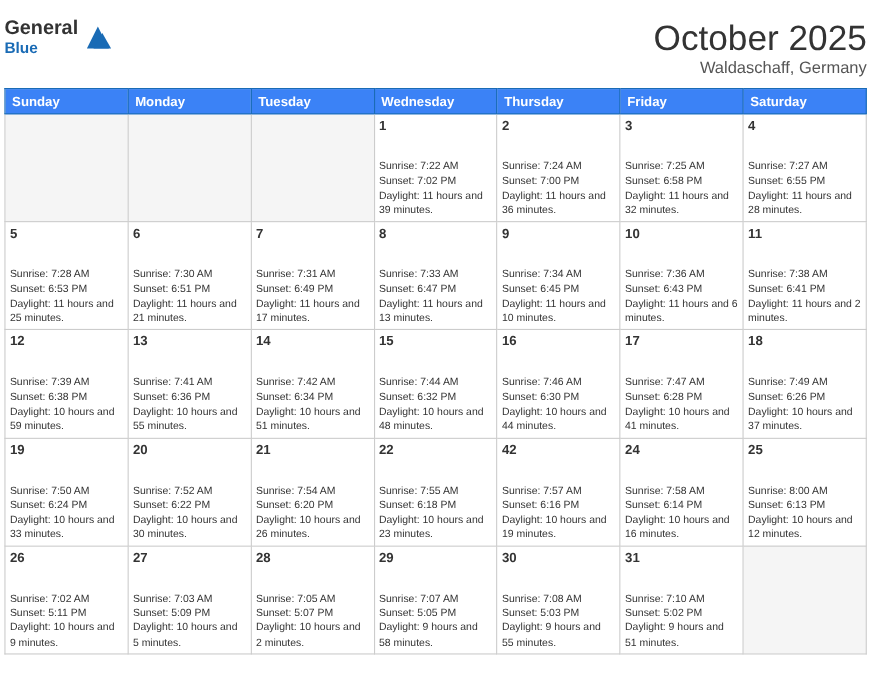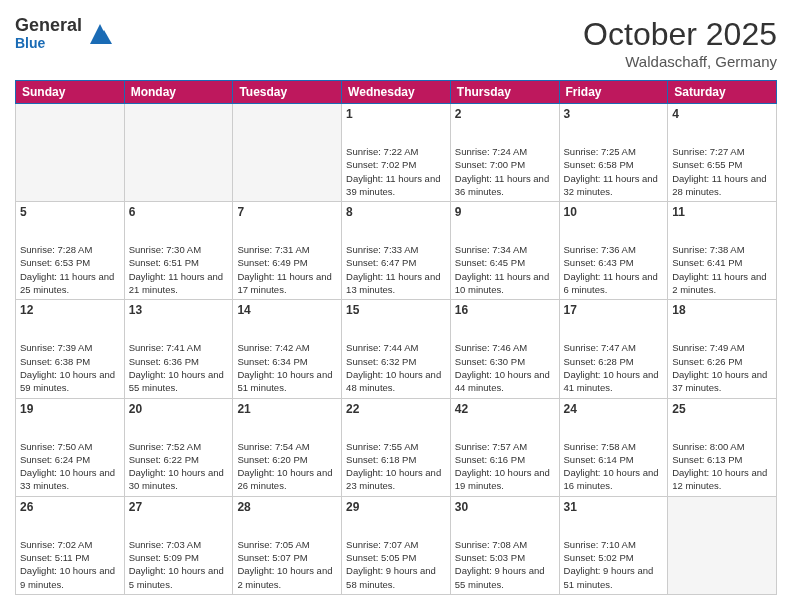--- a/index.html
+++ b/index.html
@@ -6,21 +6,21 @@
     body {
       width: 792px;
       height: 612px;
       font-family: Arial, sans-serif;
       background: #fff;
       overflow: hidden;
     }
     .page {
       width: 792px;
       height: 612px;
-      padding: 16px 15px;
+      padding: 16px 4px;
     }
     .header {
       display: flex;
       justify-content: space-between;
       align-items: flex-start;
       margin-bottom: 10px;
     }
     .logo {
       display: flex;
       align-items: center;
@@ -56,21 +56,21 @@
     .location {
       font-size: 15px;
       color: #555;
     }
     .calendar {
       width: 100%;
       border-collapse: collapse;
       table-layout: fixed;
     }
     .calendar th {
-      background-color: #be185d;
+      background-color: #3b82f6;
       color: white;
       text-align: left;
       padding: 4px 6px;
       font-size: 12px;
       border: 1px solid #1a6bb5;
     }
     .calendar td {
       border: 1px solid #ccc;
       vertical-align: top;
       padding: 3px 4px;

